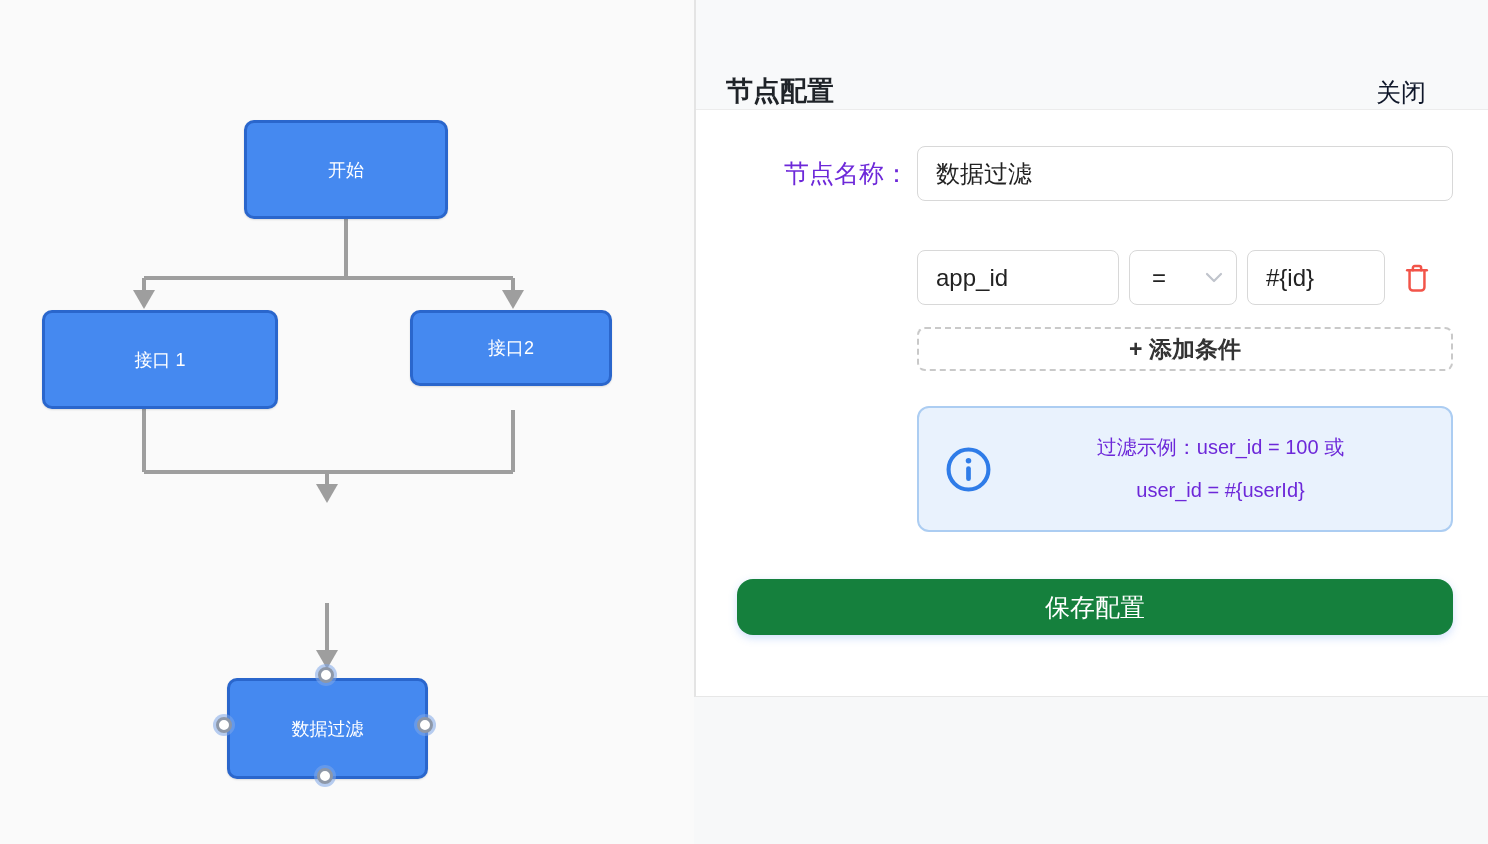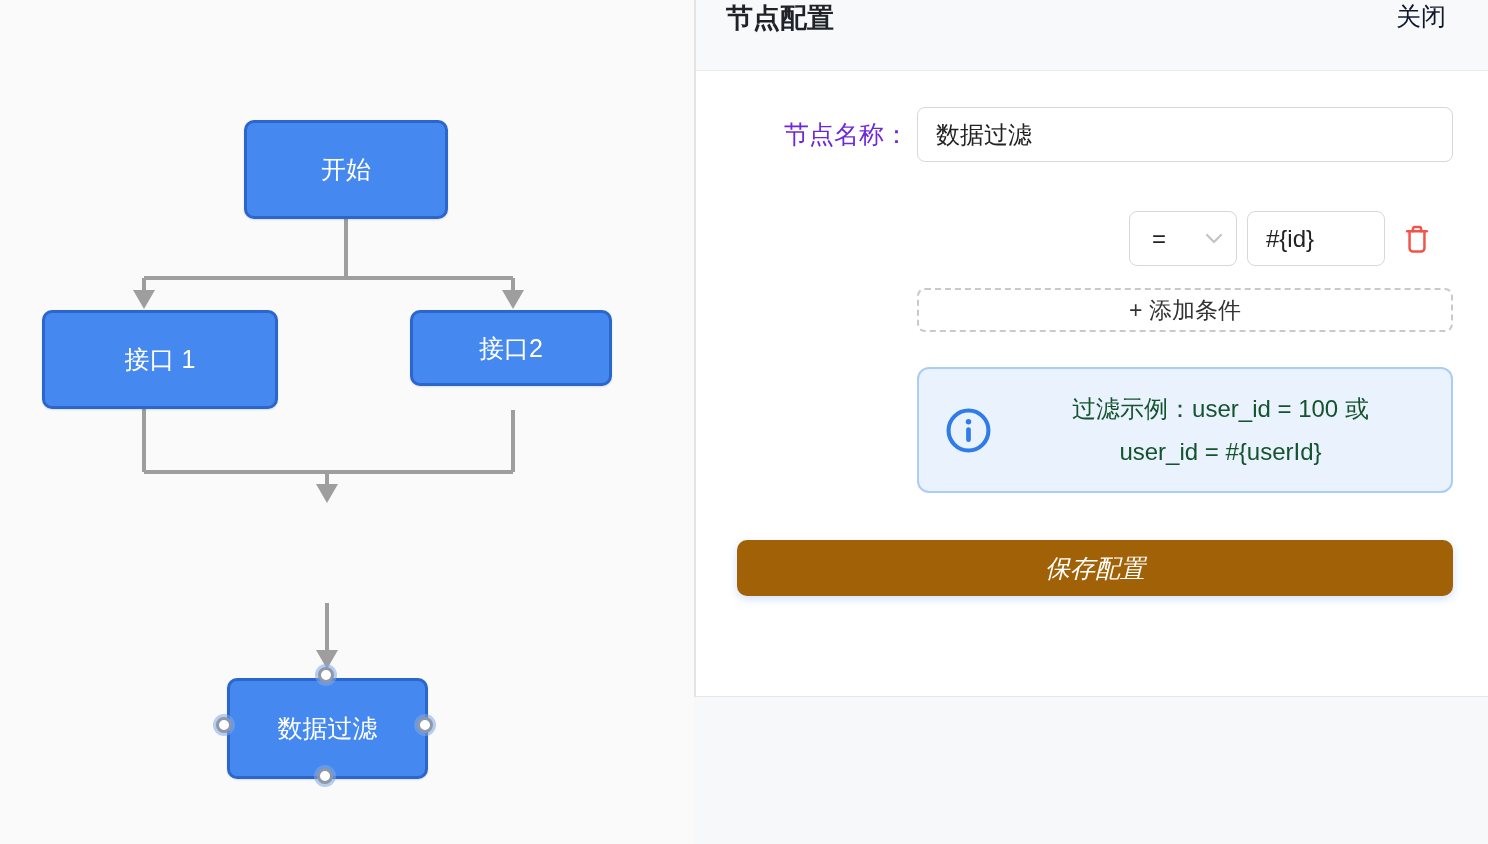--- a/index.html
+++ b/index.html
@@ -3,39 +3,39 @@
 <meta charset="utf-8">
 <style>
   * { margin:0; padding:0; box-sizing:border-box; }
   html,body { width:1488px; height:844px; overflow:hidden;
     font-family:"Liberation Sans","DejaVu Sans",sans-serif; background:#f7f8f9; }
 
   
   .canvas { position:absolute; left:0; top:0; width:694px; height:844px; background:#fafafa; }
   .edges { position:absolute; left:0; top:0; }
   .node { position:absolute; background:#4589f0; border:3px solid #2a66cc; border-radius:10px;
-    color:#fff; font-size:25px; display:flex; align-items:center; justify-content:center;
+    color:#fff; font-size:18px; display:flex; align-items:center; justify-content:center;
     box-shadow:0 1px 2px rgba(0,0,0,.12); cursor:pointer; }
   .node-start  { left:244px; top:120px; width:204px; height:99px;  }
   .node-api1   { left:42px;  top:310px; width:236px; height:99px;  }
   .node-api2   { left:410px; top:310px; width:202px; height:76px;text-align:center; }
   .node-merge  { left:228px; top:503px; width:198px; height:100px; }
   .node-filter { left:227px; top:678px; width:201px; height:101px; }
   .port { position:absolute; width:16px; height:16px; background:#fff; border:3px solid #8e98a8;
     border-radius:50%; box-shadow:0 0 0 3px rgba(125,165,232,.55); }
   .port-top    { left:318px; top:667px; }
   .port-left   { left:216px; top:717px; }
   .port-right  { left:417px; top:717px; }
   .port-bottom { left:317px; top:768px; }
 
   
   .panel { position:absolute; left:694px; top:0; width:794px; height:697px; background:#fff;
     border-left:2px solid #e4e4e4; border-bottom:1px solid #e7e7e7; }
-  .panel-header { height:71px; background:#f8f9fa; border-bottom:1px solid #ececec;
-    display:flex; align-items:flex-start; justify-content:space-between; padding:0 42px 0 30px; }
+  .panel-header { height:110px; background:#f8f9fa; border-bottom:1px solid #ececec;
+    display:flex; align-items:flex-end; justify-content:space-between; padding:0 62px 0 30px; }
   .panel-title { font-size:27px; font-weight:700; color:#1f2328; }
   .close-link { font-size:25px; color:#0f172a; cursor:pointer; text-decoration:none; }
   .panel-body { position:relative; height:599px; }
 
   .form-label { position:absolute; left:0; width:213px; height:55px; line-height:55px;
     text-align:right; font-size:25px; color:#6d28d9; }
   .lbl-name { top:36px; } .lbl-cond { top:140px; }
 
   .text-input { position:absolute; height:55px; border:1.5px solid #d8d8d8; border-radius:8px;
     font-size:24px; color:#222; padding:0 18px; background:#fff; outline:none;
@@ -47,31 +47,31 @@
   .op-select { position:absolute; left:433px; top:140px; width:108px; height:55px;
     border:1.5px solid #d8d8d8; border-radius:8px; background:#fff; cursor:pointer;
     display:flex; align-items:center; justify-content:space-between; padding:0 13px 0 22px;
     font-size:24px; color:#222; }
 
   .trash-btn { position:absolute; left:703px; top:151px; width:36px; height:34px;
     background:none; border:none; cursor:pointer; display:flex; align-items:center; justify-content:center; }
 
   .add-btn { position:absolute; left:221px; top:217px; width:536px; height:44px;
     border:2px dashed #c9c9c9; border-radius:8px; background:#fff; cursor:pointer;
-    font-size:23px; color:#333; font-family:"Liberation Sans","DejaVu Sans",sans-serif; }
+    font-size:23px; color:#333; font-family:"Liberation Sans","DejaVu Sans",sans-serif;font-weight:bold; }
 
   .hint-box { position:absolute; left:221px; top:296px; width:536px; height:126px;
     background:#e9f2fd; border:2px solid #accdf2; border-radius:12px;
     display:flex; align-items:center; padding:0 24px 0 26px; gap:22px; }
-  .hint-text { flex:1; text-align:center; font-size:24px; color:#14532d; line-height:43px; }
+  .hint-text { flex:1; text-align:center; font-size:20px; color:#6d28d9; line-height:43px; }
 
   .save-btn { position:absolute; left:41px; top:469px; width:716px; height:56px;
-    border:none; border-radius:10px; background:#a16207; color:#fff; font-size:25px;
+    border:none; border-radius:16px; background:#15803d; color:#fff; font-size:25px;
     cursor:pointer; box-shadow:0 3px 8px rgba(66,133,244,.25);
-    font-family:"Liberation Sans","DejaVu Sans",sans-serif;font-style:italic; }
+    font-family:"Liberation Sans","DejaVu Sans",sans-serif; }
 </style>
 </head>
 <body>
 
 <div class="canvas">
 
   <svg class="edges" width="694" height="844">
     <g stroke="#9e9e9e" stroke-width="4" fill="none">
       <path d="M346,219 V278"></path>
       <path d="M144,278 H513"></path>
@@ -115,20 +115,21 @@
   <div class="panel-header">
     <div class="panel-title">节点配置</div>
     <a class="close-link">关闭</a>
   </div>
 
   <div class="panel-body">
 
     <div class="form-label lbl-name">节点名称：</div>
     <input class="text-input inp-name" type="text" value="数据过滤" style="">
 
+    <input class="text-input inp-field" type="text" value="app_id" style="">
 
     <div class="op-select">
       <span>=</span>
       <svg width="18" height="12" viewBox="0 0 18 12">
         <path d="M2 2 L9 9 L16 2" stroke="#c0c4cc" stroke-width="2.2" fill="none" stroke-linecap="round" stroke-linejoin="round"></path>
       </svg>
     </div>
 
     <input class="text-input inp-value" type="text" value="#{id}" style="">
 

